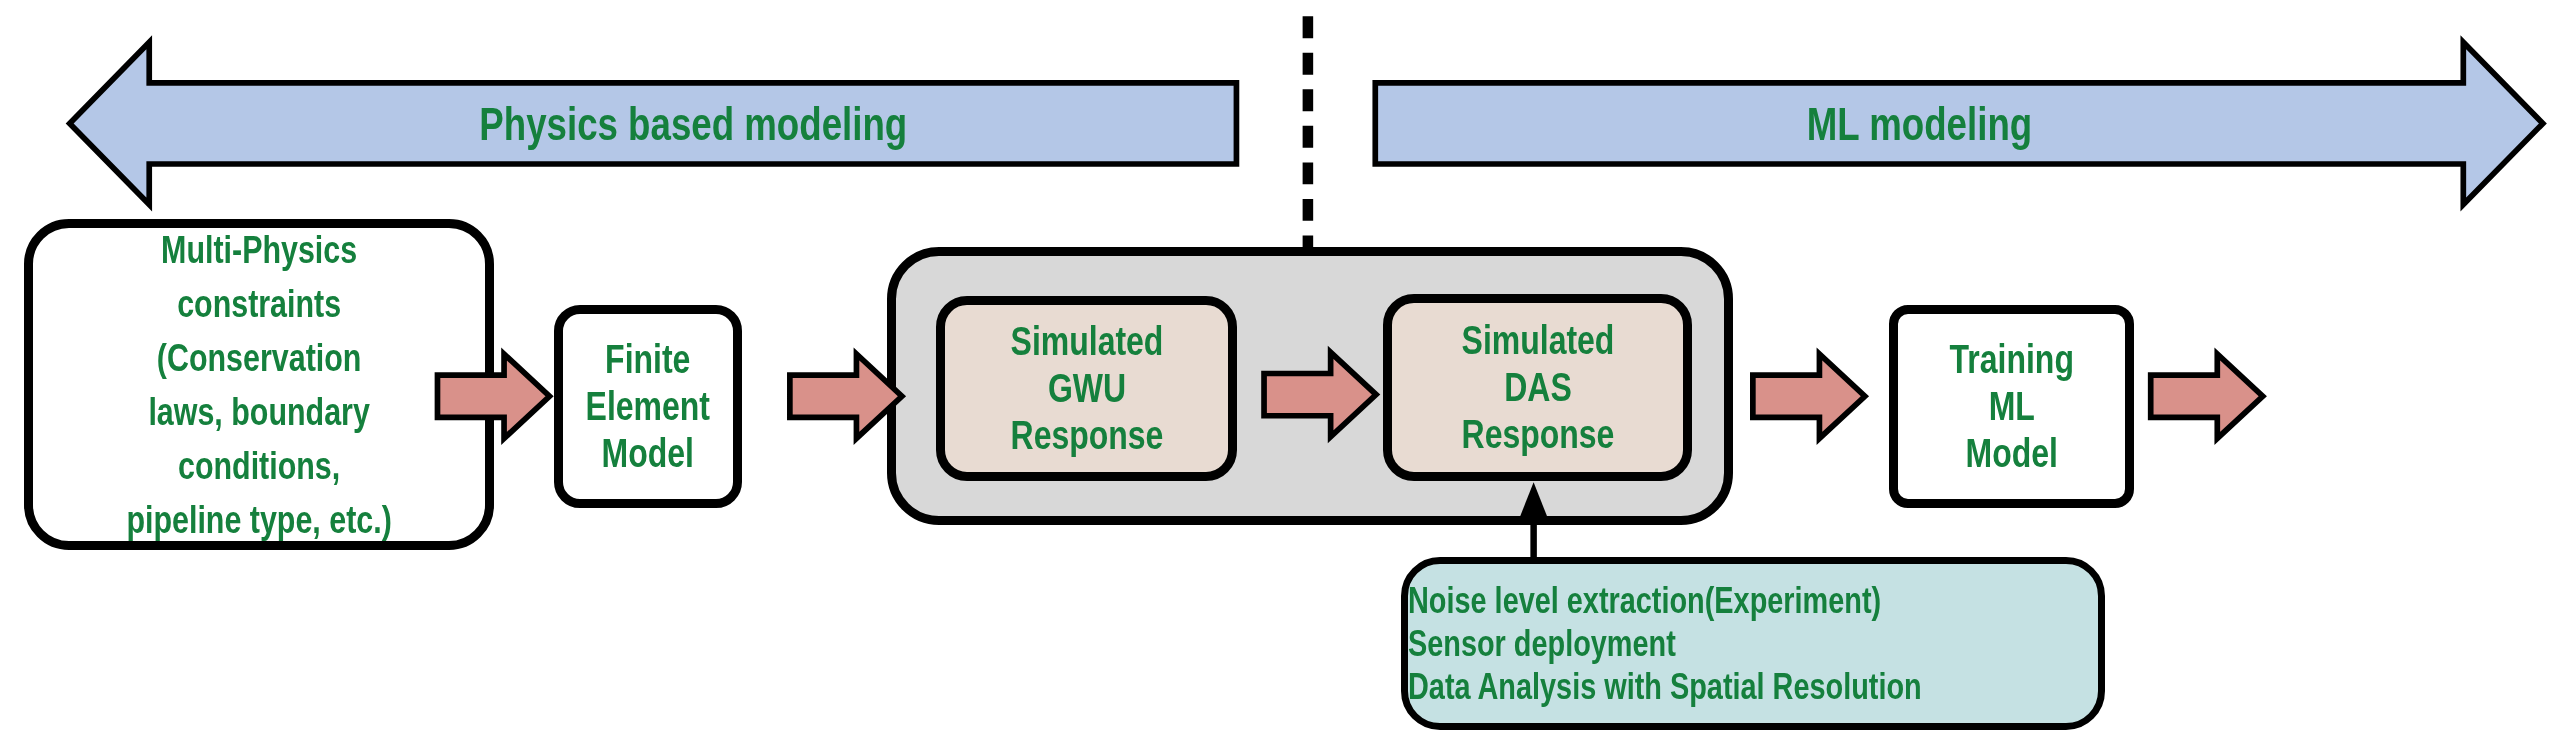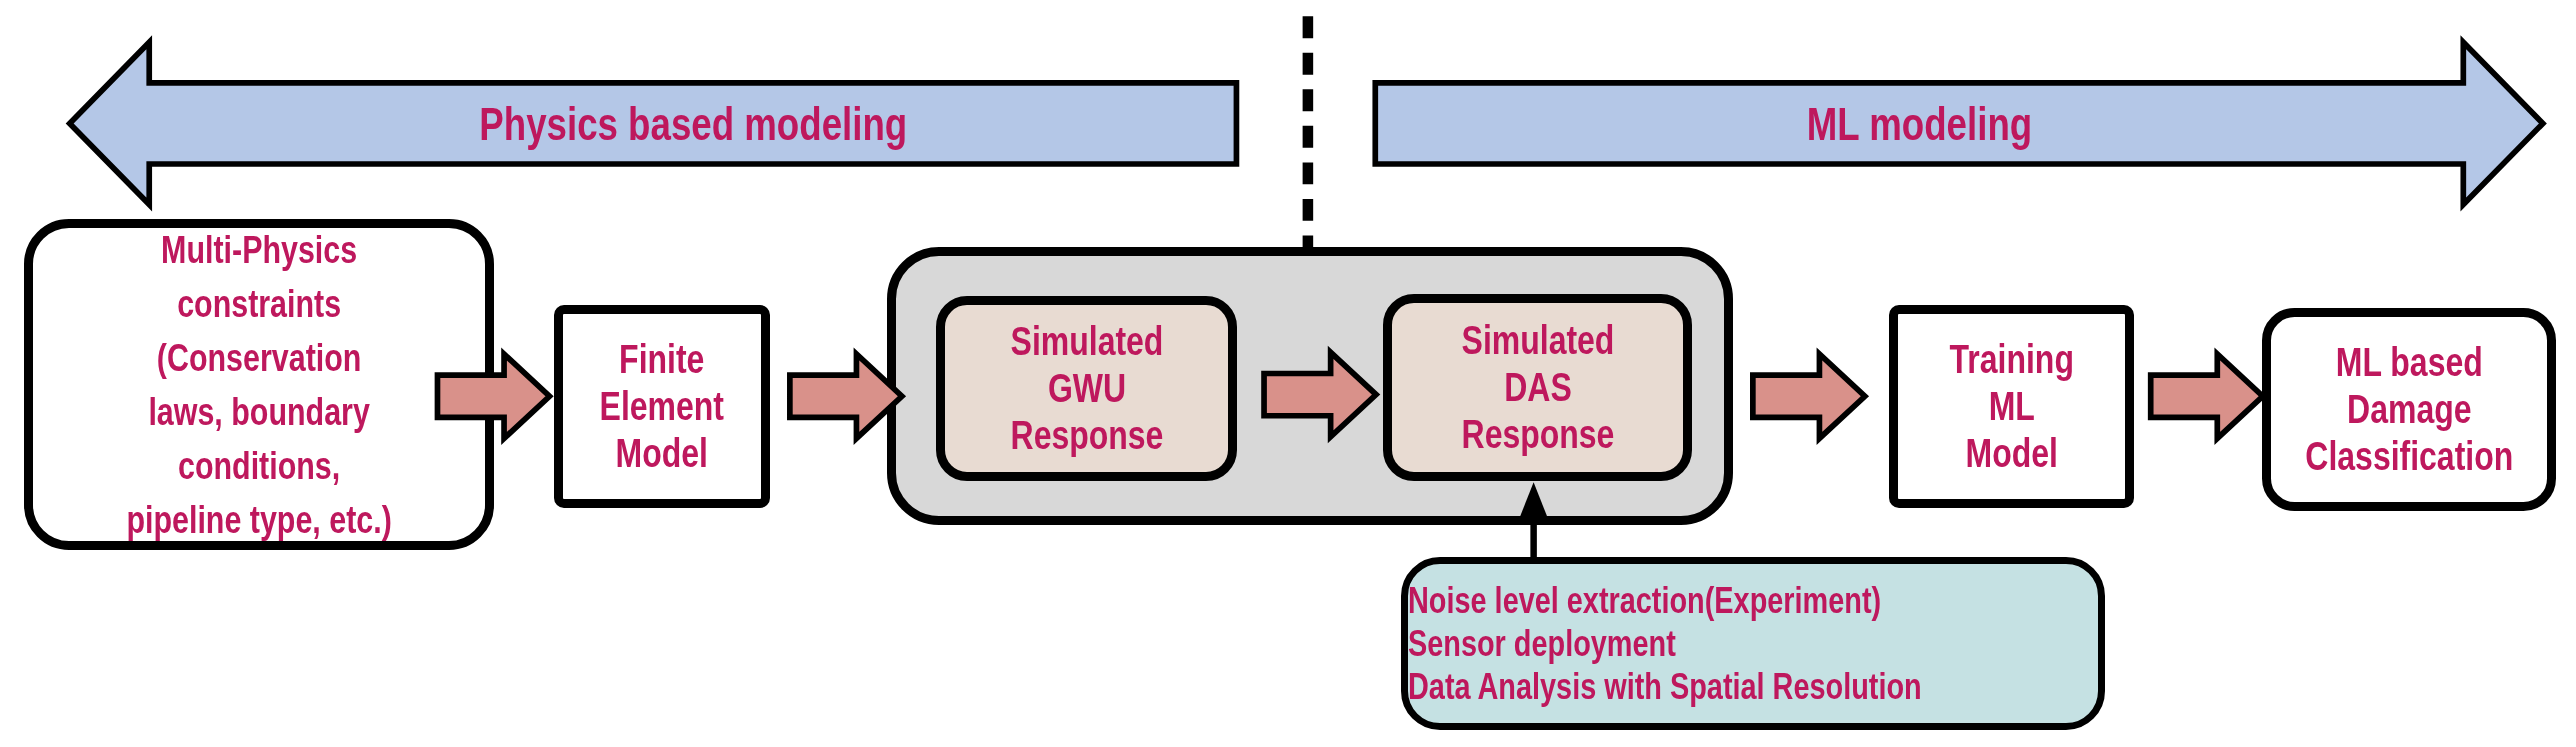--- a/index.html
+++ b/index.html
@@ -7,21 +7,21 @@
     padding: 0;
     background: #ffffff;
   }
   #canvas {
     position: relative;
     width: 2576px;
     height: 747px;
     background: #ffffff;
     font-family: "Liberation Sans", sans-serif;
     font-weight: bold;
-    color: #be185d;
+    color: #15803d;
     overflow: hidden;
   }
   #shape-layer {
     position: absolute;
     left: 0;
     top: 0;
     width: 2576px;
     height: 747px;
     z-index: 3;
     pointer-events: none;
@@ -53,22 +53,22 @@
     transform: scaleX(0.78);
     transform-origin: center center;
     white-space: pre-line;
   }
   .node-multi-physics {
     left: 24.4px; top: 219px; width: 470px; height: 331px;
     border-radius: 45px;
     font-size: 39px; line-height: 54px;
   }
   .node-fem {
-    left: 554px; top: 305px; width: 216px; height: 203px;
-    border-radius: 10px;
+    left: 554px; top: 305px; width: 188px; height: 203px;
+    border-radius: 26px;
   }
   .container-sim {
     position: absolute;
     box-sizing: border-box;
     left: 887px; top: 247px; width: 846px; height: 278px;
     background: #d8d8d8;
     border: 9.7px solid #000000;
     border-radius: 52px;
     z-index: 1;
   }
@@ -77,21 +77,21 @@
     border-radius: 31px;
     background: #e8dbd2;
   }
   .node-das {
     left: 1383px; top: 294px; width: 309px; height: 187px;
     border-radius: 31px;
     background: #e8dbd2;
   }
   .node-training {
     left: 1889px; top: 305px; width: 245px; height: 203px;
-    border-radius: 10px;
+    border-radius: 19px;
   }
   .node-mlclass {
     left: 2262px; top: 308px; width: 294px; height: 203px;
     border-radius: 32.5px;
   }
   .note-box {
     position: absolute;
     box-sizing: border-box;
     left: 1401px; top: 557px; width: 704px; height: 173px;
     background: #c5e1e3;
@@ -179,25 +179,20 @@
 DAS
 Response</span>
   </div>
 
   <div class="node node-training">
     <span class="condensed">Training
 ML
 Model</span>
   </div>
 
-  <div class="node node-mlclass">
-    <span class="condensed">ML based
-Damage
-Classification</span>
-  </div>
 
   <div class="note-box">
     <span class="condensed">Noise level extraction(Experiment)
 Sensor deployment
 Data Analysis with Spatial Resolution</span>
   </div>
 
 </div>
 
 

